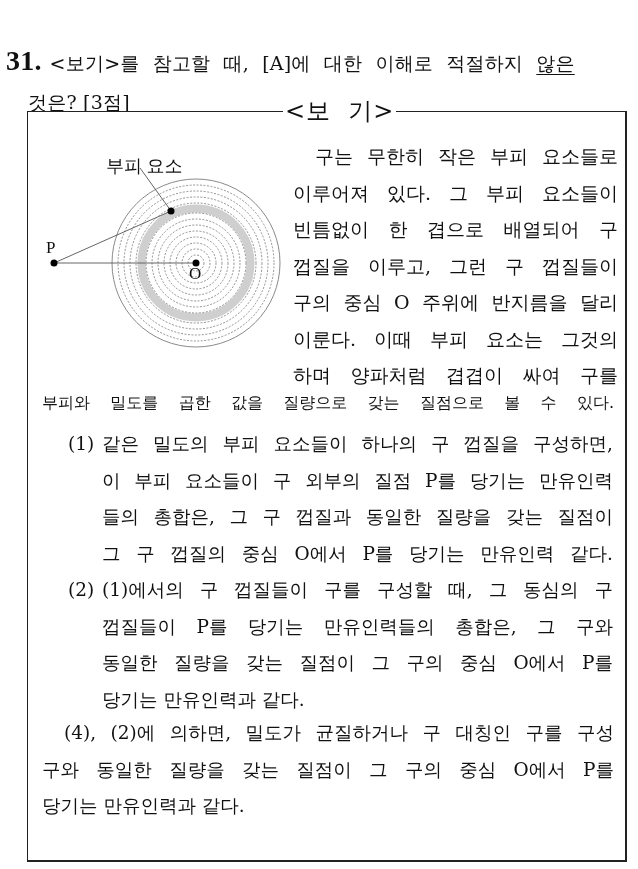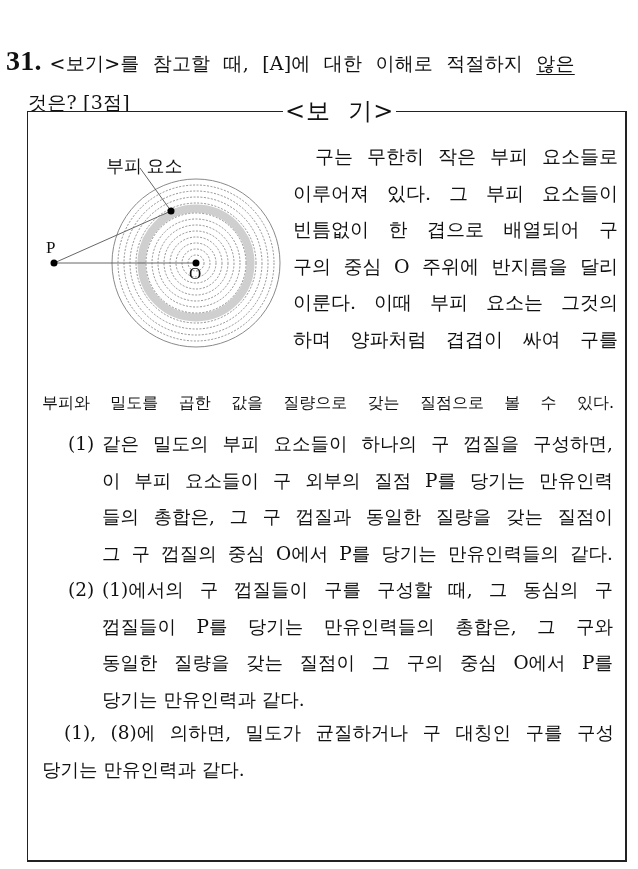--- a/index.html
+++ b/index.html
@@ -195,44 +195,46 @@
     </svg>
     <span class="fig-label" style="left:66px; top:20px;">부피 요소</span>
     <span class="fig-label" style="left:6px; top:104px; font-family:'Liberation Serif', serif; font-size:17px;">P</span>
     <span class="fig-label" style="left:149px; top:130px; font-family:'Liberation Serif', serif; font-size:17px;">O</span>
   </div>
 
   <div class="para-right">
     <div class="indent">구는 무한히 작은 부피 요소들로</div>
     <div>이루어져 있다. 그 부피 요소들이</div>
     <div>빈틈없이 한 겹으로 배열되어 구</div>
+    <div>껍질을 이루고, 그런 구 껍질들이</div>
     <div>구의 중심 O 주위에 반지름을 달리</div>
     <div>이룬다. 이때 부피 요소는 그것의</div>
     <div>하며 양파처럼 겹겹이 싸여 구를</div>
   </div>
 
   <div class="para-full">부피와 밀도를 곱한 값을 질량으로 갖는 질점으로 볼 수 있다.</div>
 
   <div class="item" style="top:314px;">
     <div class="row">
       <span class="num">(1)</span>
       <span class="txt">같은 밀도의 부피 요소들이 하나의 구 껍질을 구성하면,</span>
     </div>
     <div class="cont">이 부피 요소들이 구 외부의 질점 P를 당기는 만유인력</div>
     <div class="cont">들의 총합은, 그 구 껍질과 동일한 질량을 갖는 질점이</div>
-    <div class="cont">그 구 껍질의 중심 O에서 P를 당기는 만유인력들의 같다.</div>
+    <div class="cont">그 구 껍질의 중심 O에서 P를 당기는 만유인력 같다.</div>
   </div>
 
   <div class="item" style="top:460px;">
     <div class="row">
       <span class="num">(2)</span>
       <span class="txt">(1)에서의 구 껍질들이 구를 구성할 때, 그 동심의 구</span>
     </div>
     <div class="cont">껍질들이 P를 당기는 만유인력들의 총합은, 그 구와</div>
     <div class="cont">동일한 질량을 갖는 질점이 그 구의 중심 O에서 P를</div>
     <div class="cont last">당기는 만유인력과 같다.</div>
   </div>
 
   <div class="summary">
-    <div class="first">(1), (8)에 의하면, 밀도가 균질하거나 구 대칭인 구를 구성</div>
+    <div class="first">(4), (2)에 의하면, 밀도가 균질하거나 구 대칭인 구를 구성</div>
+    <div>구와 동일한 질량을 갖는 질점이 그 구의 중심 O에서 P를</div>
     <div class="last">당기는 만유인력과 같다.</div>
   </div>
 </div>
 
 </body></html>

